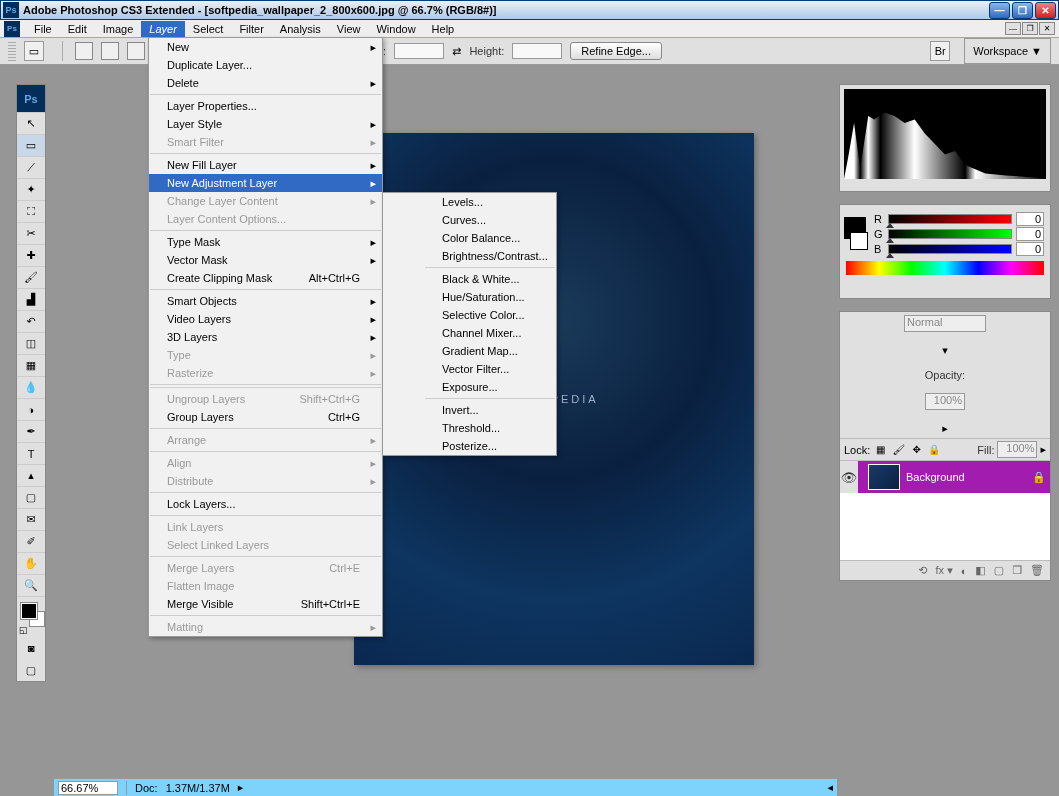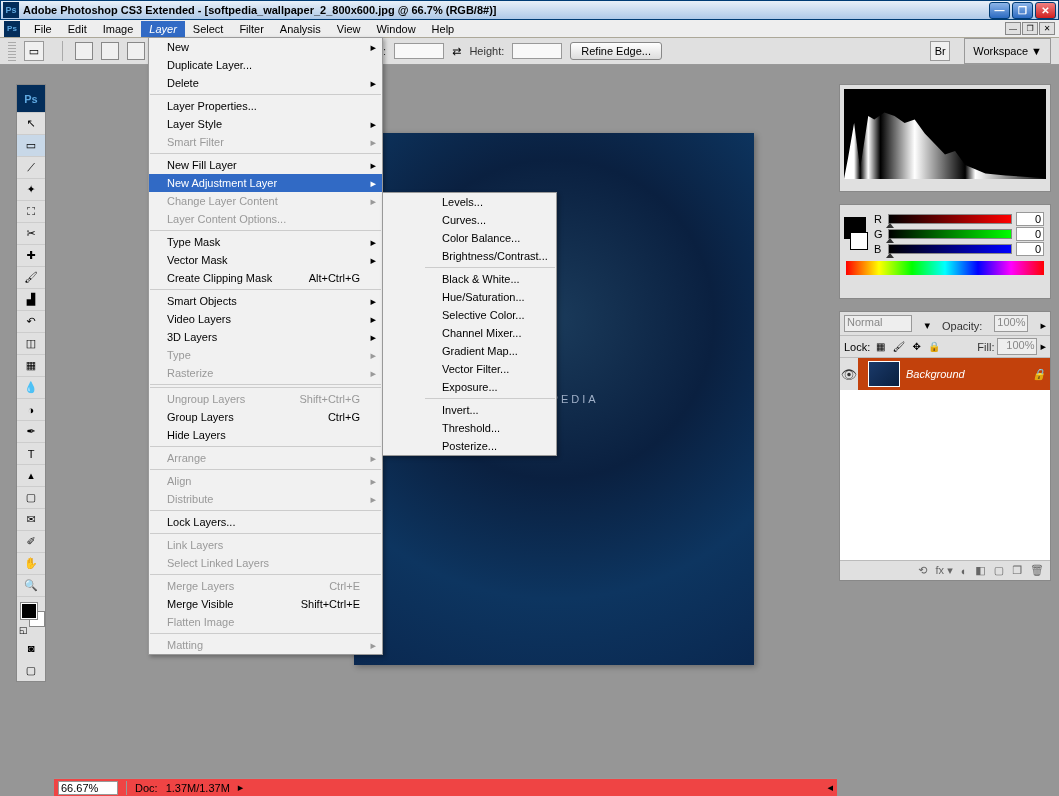--- a/index.html
+++ b/index.html
@@ -59,32 +59,32 @@
 .cp-sl { display: flex; align-items: center; gap: 4px; margin: 1px 0; }
 .cp-label { width: 10px; }
 .cp-track { flex: 1; height: 10px; border: 1px solid #888; position: relative; }
 .cp-track.r { background: linear-gradient(90deg, #000, #f00); }
 .cp-track.g { background: linear-gradient(90deg, #000, #0f0); }
 .cp-track.b { background: linear-gradient(90deg, #000, #00f); }
 .cp-thumb { position:absolute; bottom:-5px; left:-3px; width:0;height:0; border-left:4px solid transparent; border-right:4px solid transparent; border-bottom:5px solid #333; }
 .cp-val { width: 28px; height: 14px; border: 1px solid #999; background: #fff; text-align: right; padding-right: 2px; line-height: 12px; }
 .cp-spectrum { height: 14px; background: linear-gradient(90deg, #f00, #ff0, #0f0, #0ff, #00f, #f0f, #f00); margin-top: 4px; }
 .layers-panel { flex: 1; min-height: 270px; display: flex; flex-direction: column; }
-.layers-controls { padding: 3px 4px; display: flex; align-items: flex-end; gap: 12px; border-bottom: 1px solid #bbb; }
+.layers-controls { padding: 3px 4px; display: flex; align-items: center; gap: 12px; border-bottom: 1px solid #bbb; flex-direction: column; }
 .lc-select { width: 82px; height: 17px; border: 1px solid #999; background: #eee; color: #888; padding: 0 2px; }
 .lc-label { color: #333; }
 .layers-lockrow { padding: 2px 4px; display: flex; align-items: center; gap: 3px; border-bottom: 1px solid #bbb; }
 .lock-icon { width: 15px; height: 15px; display: flex; align-items: center; justify-content: center; font-size: 10px; }
 .layers-list { flex: 1; background: #fff; }
-.layer-row { display: flex; align-items: center; height: 32px; background: #c2410c; color: #fff; font-style: italic; padding: 0 4px; }
+.layer-row { display: flex; align-items: center; height: 32px; background: #a21caf; color: #fff; padding: 0 4px; }
 .layer-eye { width: 18px; font-size: 13px; color: #333; background: #e0e0e0; height: 32px; display: flex; align-items: center; justify-content: center; }
 .layer-thumb { width: 32px; height: 26px; background: linear-gradient(135deg, #1a3a6a, #0a2040); margin: 0 6px; border: 1px solid #fff; }
 .layer-lock { margin-left: auto; font-size: 11px; }
 .layers-footer { height: 20px; background: #e0e0e0; border-top: 1px solid #bbb; display: flex; justify-content: flex-end; align-items: center; gap: 8px; padding: 0 6px; font-size: 10px; color: #666; }
-.statusbar { position: absolute; bottom: 0; left: 54px; right: 222px; height: 18px; background: #ef4444; display: flex; align-items: center; gap: 8px; padding: 0 4px; border-top: 1px solid #999; }
+.statusbar { position: absolute; bottom: 0; left: 54px; right: 222px; height: 18px; background: #7dd3fc; display: flex; align-items: center; gap: 8px; padding: 0 4px; border-top: 1px solid #999; }
 .sb-input { width: 60px; height: 14px; border: 1px solid #999; background: #fff; text-align: left; padding: 0 2px; }
 .ps-header-tool { width: 20px; height: 20px; border: 1px solid #999; display:flex; align-items:center; justify-content:center; background:#f0f0f0; margin-right:6px;}
 .sep-v { width:1px; height:20px; background:#aaa; margin:0 4px; }
 </style>
 </head>
 <body>
 
 <div class="titlebar">
   <div class="icon">Ps</div>
   <div class="title">Adobe Photoshop CS3 Extended - [softpedia_wallpaper_2_800x600.jpg @ 66.7% (RGB/8#)]</div>
@@ -255,23 +255,20 @@
     <div class="msep"></div>
     <div class="msep"></div>
     <div class="mi disabled">
       <span>Ungroup Layers</span>
       <span class="shortcut">Shift+Ctrl+G</span>
     </div>
     <div class="mi">
       <span>Group Layers</span>
       <span class="shortcut">Ctrl+G</span>
     </div>
-    <div class="mi">
-      <span>Hide Layers</span>
-    </div>
     <div class="msep"></div>
     <div class="mi disabled">
       <span>Arrange</span>
       <span class="arrow">▸</span>
     </div>
     <div class="msep"></div>
     <div class="mi disabled">
       <span>Align</span>
       <span class="arrow">▸</span>
     </div>
@@ -288,26 +285,26 @@
       <span>Link Layers</span>
     </div>
     <div class="mi disabled">
       <span>Select Linked Layers</span>
     </div>
     <div class="msep"></div>
     <div class="mi disabled">
       <span>Merge Layers</span>
       <span class="shortcut">Ctrl+E</span>
     </div>
+    <div class="mi disabled">
+      <span>Flatten Image</span>
+    </div>
     <div class="mi">
       <span>Merge Visible</span>
       <span class="shortcut">Shift+Ctrl+E</span>
-    </div>
-    <div class="mi disabled">
-      <span>Flatten Image</span>
     </div>
     <div class="msep"></div>
     <div class="mi disabled">
       <span>Matting</span>
       <span class="arrow">▸</span>
     </div>
   </div>
 
 <div class="submenu" id="adj-submenu">
     <div class="mi">Levels...</div>

